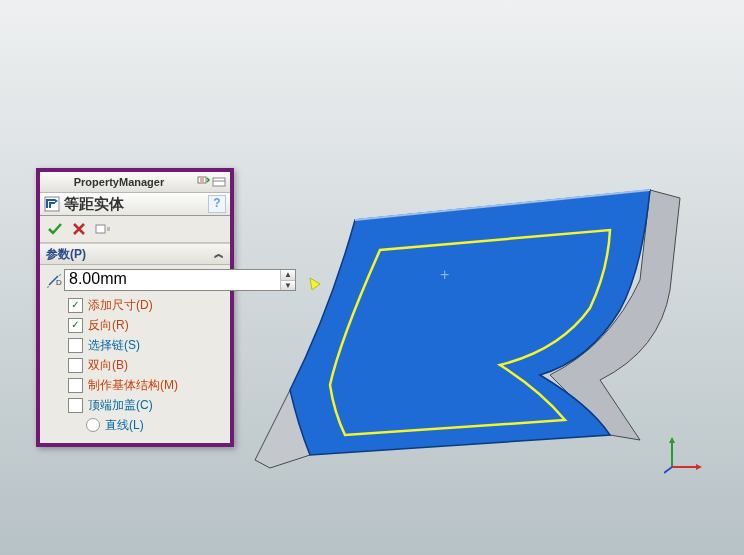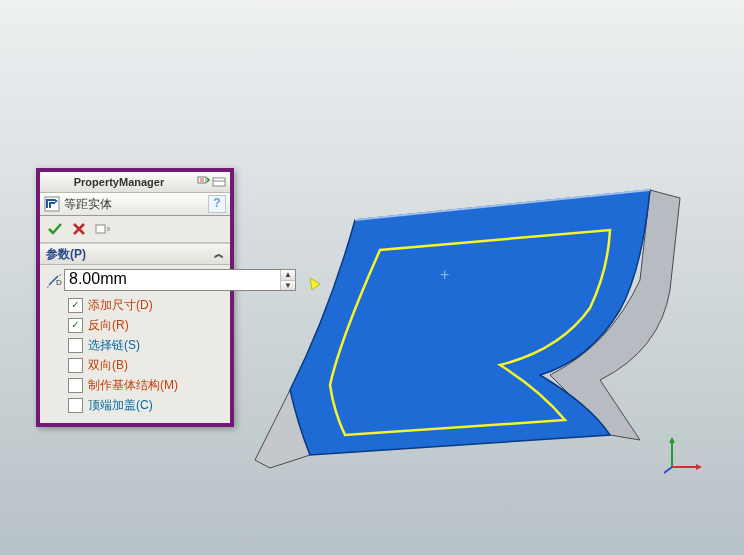--- a/index.html
+++ b/index.html
@@ -3,21 +3,21 @@
 <meta charset="utf-8">
 <style>
   html,body{margin:0;padding:0;width:744px;height:555px;overflow:hidden;font-family:"Microsoft YaHei","Segoe UI",Arial,sans-serif;font-size:12px;background:linear-gradient(to bottom,#eef0f1 0%,#b7c2c6 100%);}
   .viewport{position:absolute;left:0;top:0;width:744px;height:555px;}
   .panel{position:absolute;left:36px;top:168px;width:190px;background:#eceae5;border:4px solid #701a75;box-shadow:2px 2px 6px rgba(0,0,0,.3);}
   .panel-hdr{height:20px;background:linear-gradient(#fbfbf9,#e2e1dc);border-bottom:1px solid #b8b8b3;display:flex;align-items:center;padding:0 4px;font-size:11px;color:#333;}
   .panel-hdr .title{flex:1;text-align:center;font-weight:bold;}
   .hdr-icon{width:14px;height:14px;margin-left:2px;}
   .feature-bar{height:22px;background:linear-gradient(#fdfdfb,#e8e7e1);border-bottom:1px solid #9a9a95;display:flex;align-items:center;padding:0 4px;}
   .feature-icon{width:16px;height:16px;margin-right:4px;}
-  .feature-name{flex:1;font-weight:normal;color:#333;font-size:12px;}
+  .feature-name{flex:1;font-weight:bold;color:#333;font-size:15px;}
   .help-icon{width:16px;height:16px;color:#6aa0d8;font-weight:bold;text-align:center;line-height:14px;border:1px solid #b8c8d8;background:#eef5fc;}
   .action-bar{height:22px;display:flex;align-items:center;padding:2px 6px;gap:6px;border-bottom:1px solid #c4c3bd;}
   .act{width:18px;height:18px;display:flex;align-items:center;justify-content:center;}
   .grp-hdr{height:20px;background:linear-gradient(#f6f5f0,#e0dfd8);border-top:1px solid #cfcec8;border-bottom:1px solid #b8b7b1;display:flex;align-items:center;padding:0 6px;color:#2a4a8a;font-weight:bold;}
   .grp-hdr .sp{flex:1;}
   .caron{font-size:10px;color:#555;}
   .grp-body{padding:4px 6px 8px 6px;}
   .row{display:flex;align-items:center;height:22px;}
   .dim-icon{width:22px;height:22px;display:flex;align-items:center;justify-content:center;}
   .spin{flex:1;display:flex;height:20px;border:1px solid #8a8a85;background:#fff;}
@@ -165,17 +165,21 @@
         <div class="chk off">✓</div>
         <span class="lbl">制作基体结构(M)</span>
       </div>
 
       <div class="chk-row">
         <div class="chk off">✓</div>
         <span class="lbl dis">顶端加盖(C)</span>
       </div>
 
 
+      <div class="radio-row">
+        <div class="radio"></div>
+        <span class="lbl dis">直线(L)</span>
+      </div>
 
     </div>
   </div>
 
 </div>
 
 </body></html>

